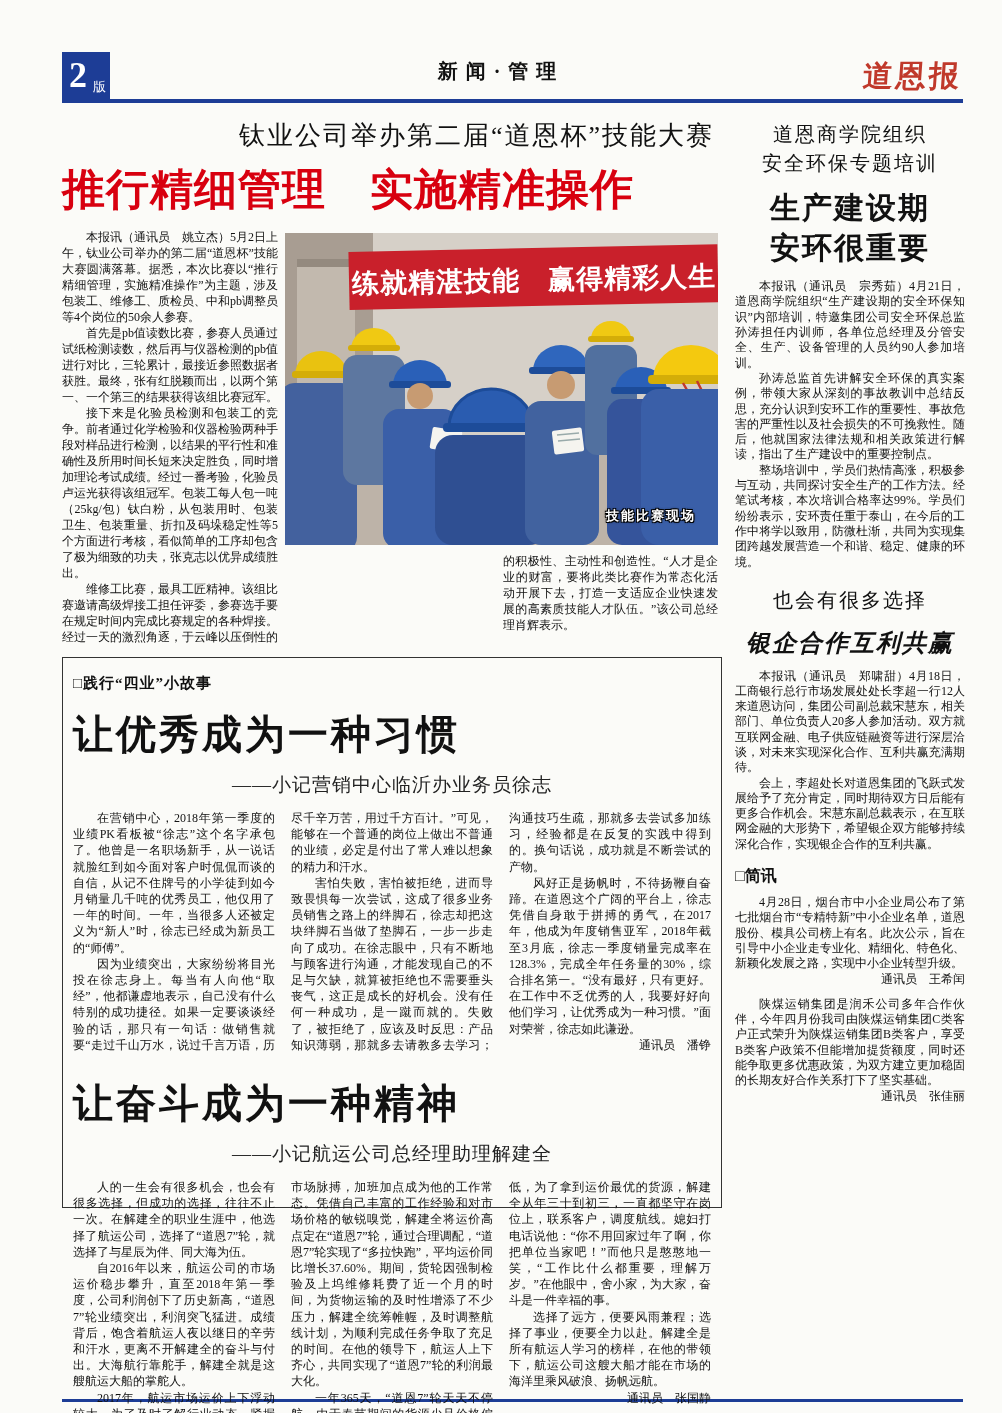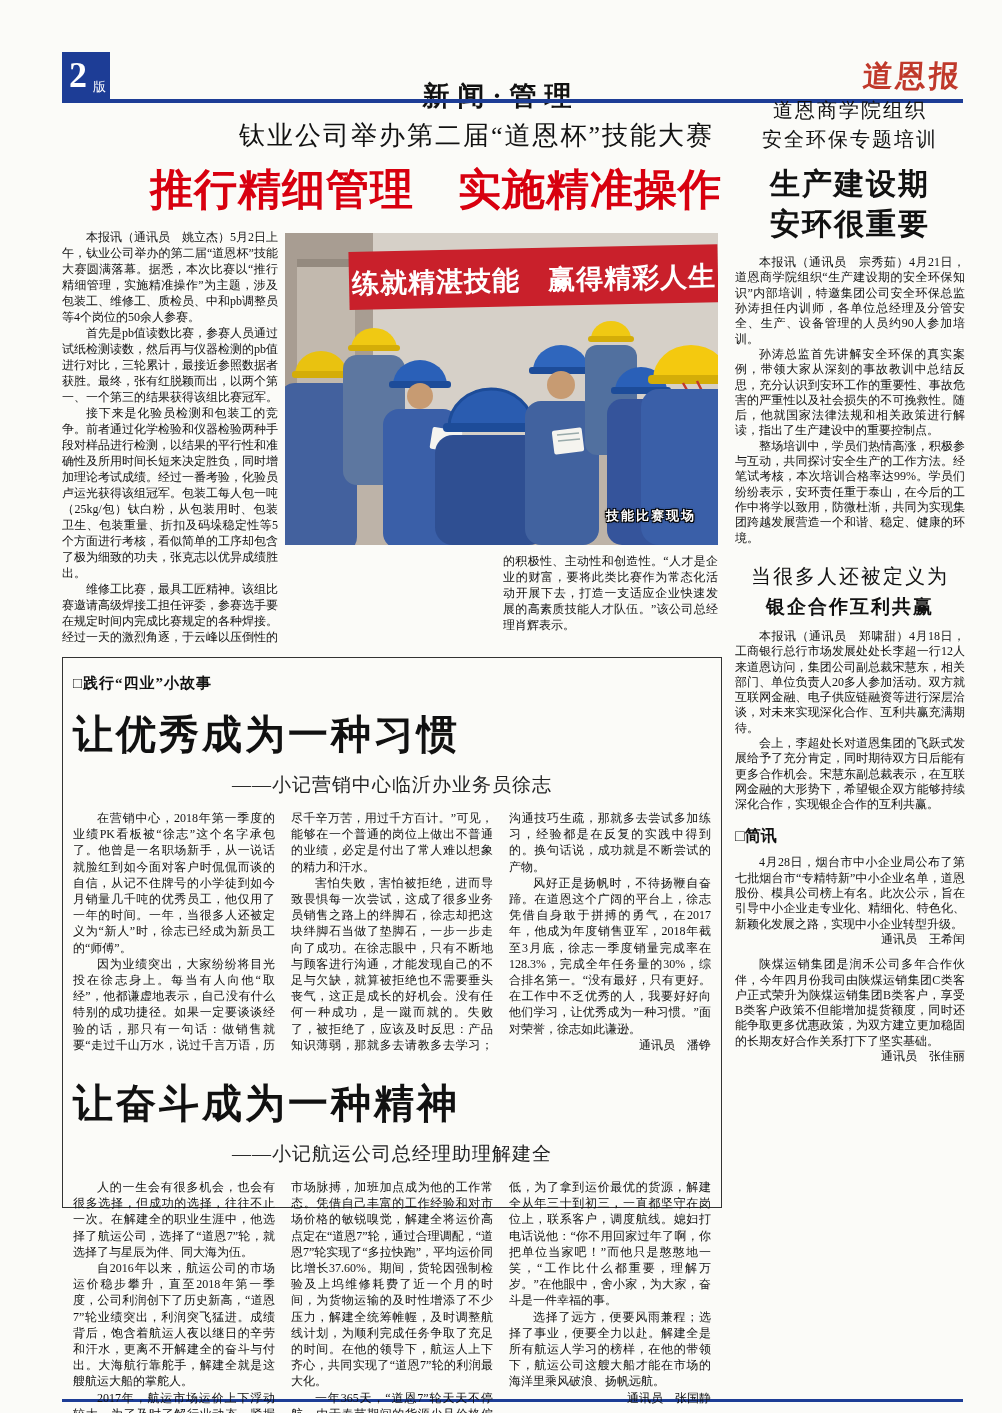--- a/index.html
+++ b/index.html
@@ -5,27 +5,27 @@
   html,body{margin:0;padding:0;background:#9a9a9a;}
   .page{position:relative;width:1002px;height:1413px;background:#fbfbf8;margin:0 auto;
         font-family:"Liberation Serif","DejaVu Serif",serif;color:#111;overflow:hidden;}
   
   .hdr-rule{position:absolute;left:62px;top:99px;width:901px;height:4px;background:#1d3d96;}
   .ftr-rule{position:absolute;left:62px;top:1399px;width:901px;height:3px;background:#1d3d96;}
   .pagenum-box{position:absolute;left:62px;top:52px;width:48px;height:48px;background:#1d3d96;color:#fff;}
   .pagenum-box .num{position:absolute;left:7px;top:2px;font-size:36px;font-weight:bold;}
   .pagenum-box .ban{position:absolute;right:4px;bottom:4px;font-size:13px;}
   .section-title{position:absolute;left:0;top:58px;width:1002px;text-align:center;
-                 font-size:27px;font-weight:bold;letter-spacing:8px;margin-top:20px;}
+                 font-size:20px;font-weight:bold;letter-spacing:8px;}
   .masthead{position:absolute;right:40px;top:56px;font-size:30px;font-weight:bold;color:#c0392b;
             letter-spacing:3px;transform:skewX(-4deg);}
   
   .main-left{position:absolute;left:62px;top:110px;width:660px;}
   .kicker{ text-align:right;font-size:26px;letter-spacing:2px;margin:8px;}
-  .headline-red{text-align:right;color:#d8000f;font-family:Liberation Sans, sans-serif;
+  .headline-red{text-align:left;color:#d8000f;font-family:Liberation Sans, sans-serif;
                 font-weight:bold;font-size:43px;letter-spacing:1px;margin:8px 0 0 0;}
   .article-region{position:relative;height:452px;margin-top:8px;}
   .acol{position:absolute;width:216px;font-size:12px;line-height:16px;text-align:justify;}
   .acol p,.rbody p,.s-cols p,.brief p{margin:0;text-indent:2em;}
   p.noindent{text-indent:0;}
   .acol-1{left:0;top:2px;height:446px;}
   .acol-2{left:223px;top:326px;}
   .acol-3{left:441px;top:326px;width:215px;}
   
   .photo{position:absolute;left:223px;top:6px;width:433px;height:312px;overflow:hidden;background:#cbc4bc;}
@@ -38,25 +38,25 @@
   .story-box{position:absolute;left:62px;top:657px;width:660px;height:551px;border:1px solid #333;
              box-sizing:border-box;padding:16px 10px;}
   .box-label{font-size:15px;font-weight:bold;letter-spacing:1px;}
   .s-headline{text-align:left;font-family:"Liberation Sans","DejaVu Sans",sans-serif;font-weight:bold;
               font-size:40px;letter-spacing:3px;margin:14px 0 10px 0;}
   .s-byline{text-align:center;font-size:19px;letter-spacing:1px;margin:0 0 12px 0;color:#222;}
   .s-cols{column-count:3;column-gap:16px;column-fill:auto;font-size:12px;line-height:16.2px;text-align:justify;}
   .s-cols-1{height:252px;}
   .s-cols-2{height:258px;}
   
-  .right-col{position:absolute;left:735px;top:96px;width:230px;}
+  .right-col{position:absolute;left:735px;top:120px;width:230px;}
   .rk{text-align:center;font-size:20px;letter-spacing:2px;line-height:1.45;margin:0;}
   .rh{text-align:center;font-family:"Liberation Sans","DejaVu Sans",sans-serif;font-weight:bold;
       font-size:30px;line-height:1.32;letter-spacing:2px;margin:10px 0 12px 0;}
-  .rh2{font-size:19px;margin:3px 0 10px 0;}
+  .rh2{font-size:24px;margin:12px 0 10px 0;font-style:italic;}
   .rbody{font-size:12px;line-height:15.3px;text-align:justify;}
   .sect-gap{margin-top:16px;}
   .brief-label{font-size:16px;font-weight:bold;margin:14px 0 8px 0;}
   .brief{font-size:12px;line-height:15.3px;text-align:justify;margin-bottom:10px;}
 </style>
 </head>
 <body>
 
 <div class="page">
 
@@ -202,21 +202,21 @@
       <p class="rk"><span>道恩商学院组织</span><br><span>安全环保专题培训</span></p>
       <p class="rh"><span>生产建设期</span><br><span>安环很重要</span></p>
       <div class="rbody">
           <p>本报讯（通讯员　宗秀茹）4月21日，道恩商学院组织“生产建设期的安全环保知识”内部培训，特邀集团公司安全环保总监孙涛担任内训师，各单位总经理及分管安全、生产、设备管理的人员约90人参加培训。</p>
           <p>孙涛总监首先讲解安全环保的真实案例，带领大家从深刻的事故教训中总结反思，充分认识到安环工作的重要性、事故危害的严重性以及社会损失的不可挽救性。随后，他就国家法律法规和相关政策进行解读，指出了生产建设中的重要控制点。</p>
           <p>整场培训中，学员们热情高涨，积极参与互动，共同探讨安全生产的工作方法。经笔试考核，本次培训合格率达99%。学员们纷纷表示，安环责任重于泰山，在今后的工作中将学以致用，防微杜渐，共同为实现集团跨越发展营造一个和谐、稳定、健康的环境。</p>
         </div>
     </div>
 
     <div class="sect-gap">
-      <p class="rk">当很多人还被定义为</p>
+      <p class="rk">也会有很多选择</p>
       <p class="rh rh2">银企合作互利共赢</p>
       <div class="rbody">
           <p>本报讯（通讯员　郑啸甜）4月18日，工商银行总行市场发展处处长李超一行12人来道恩访问，集团公司副总裁宋慧东，相关部门、单位负责人20多人参加活动。双方就互联网金融、电子供应链融资等进行深层洽谈，对未来实现深化合作、互利共赢充满期待。</p>
           <p>会上，李超处长对道恩集团的飞跃式发展给予了充分肯定，同时期待双方日后能有更多合作机会。宋慧东副总裁表示，在互联网金融的大形势下，希望银企双方能够持续深化合作，实现银企合作的互利共赢。</p>
         </div>
     </div>
 
     <div class="brief-label">□简讯</div>
     <div class="brief">
         <p>4月28日，烟台市中小企业局公布了第七批烟台市“专精特新”中小企业名单，道恩股份、模具公司榜上有名。此次公示，旨在引导中小企业走专业化、精细化、特色化、新颖化发展之路，实现中小企业转型升级。</p>

